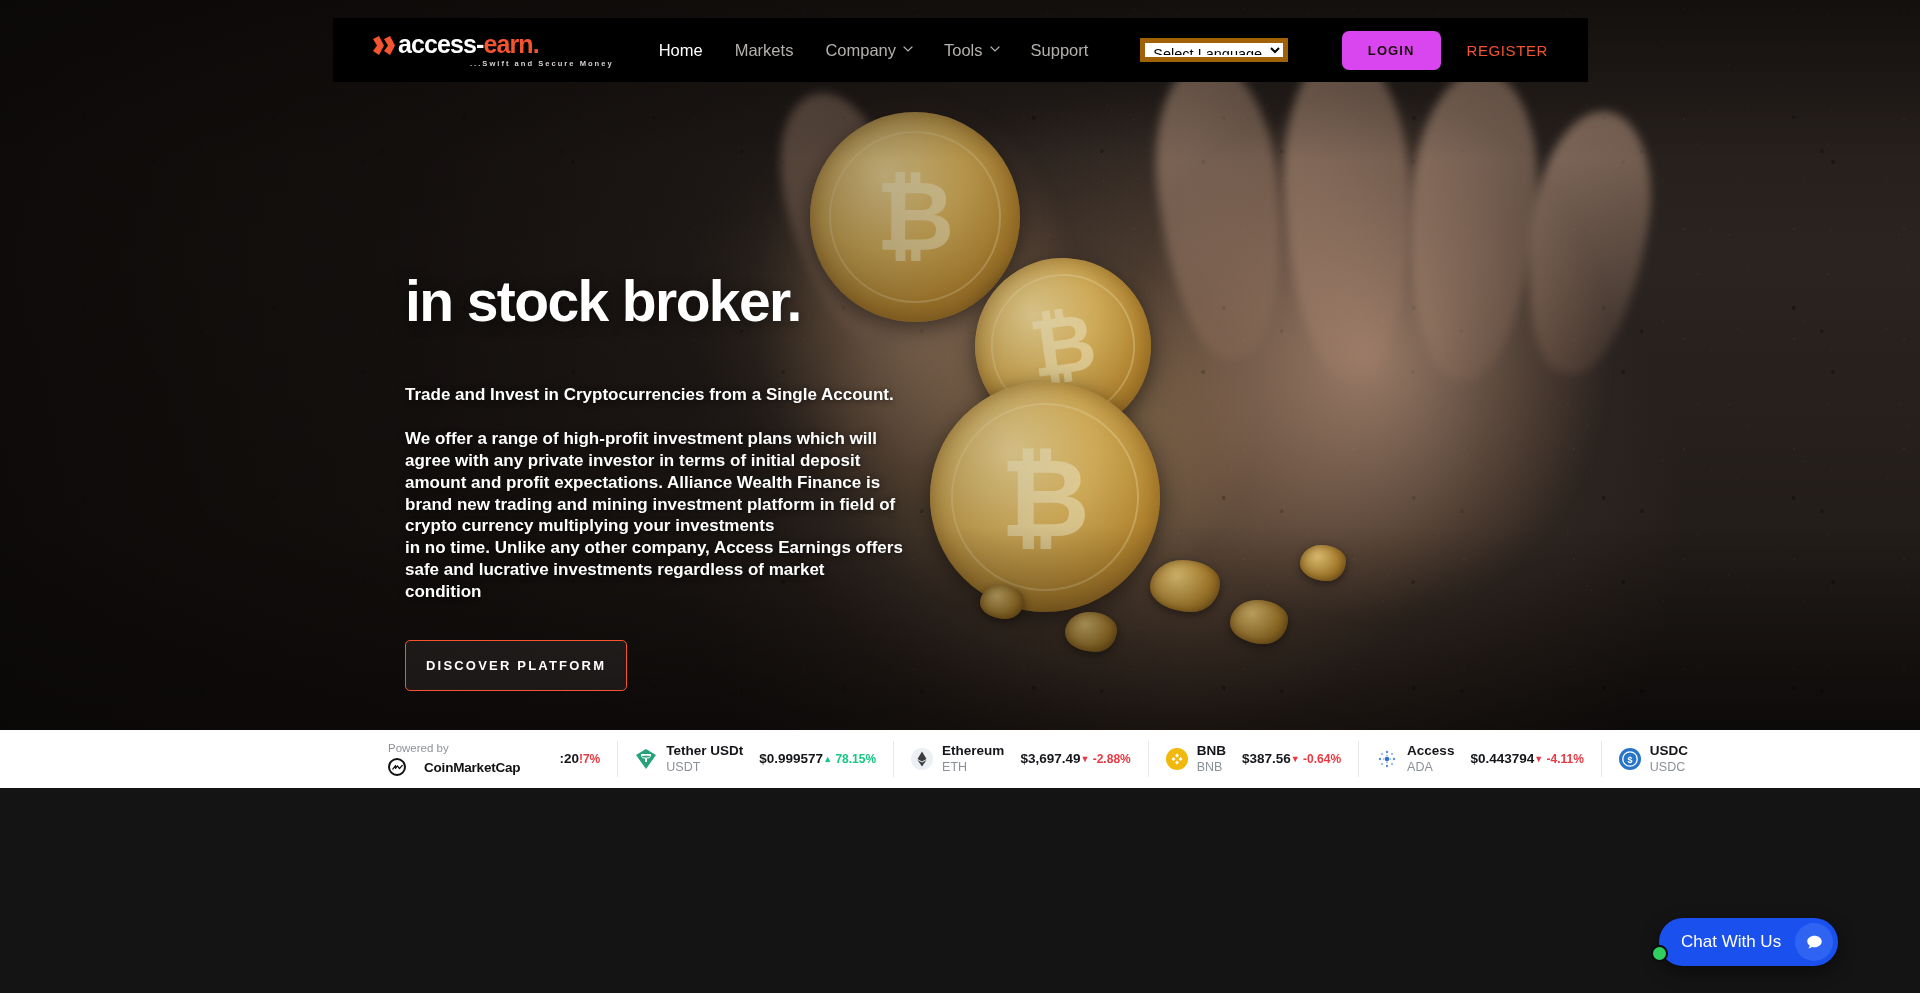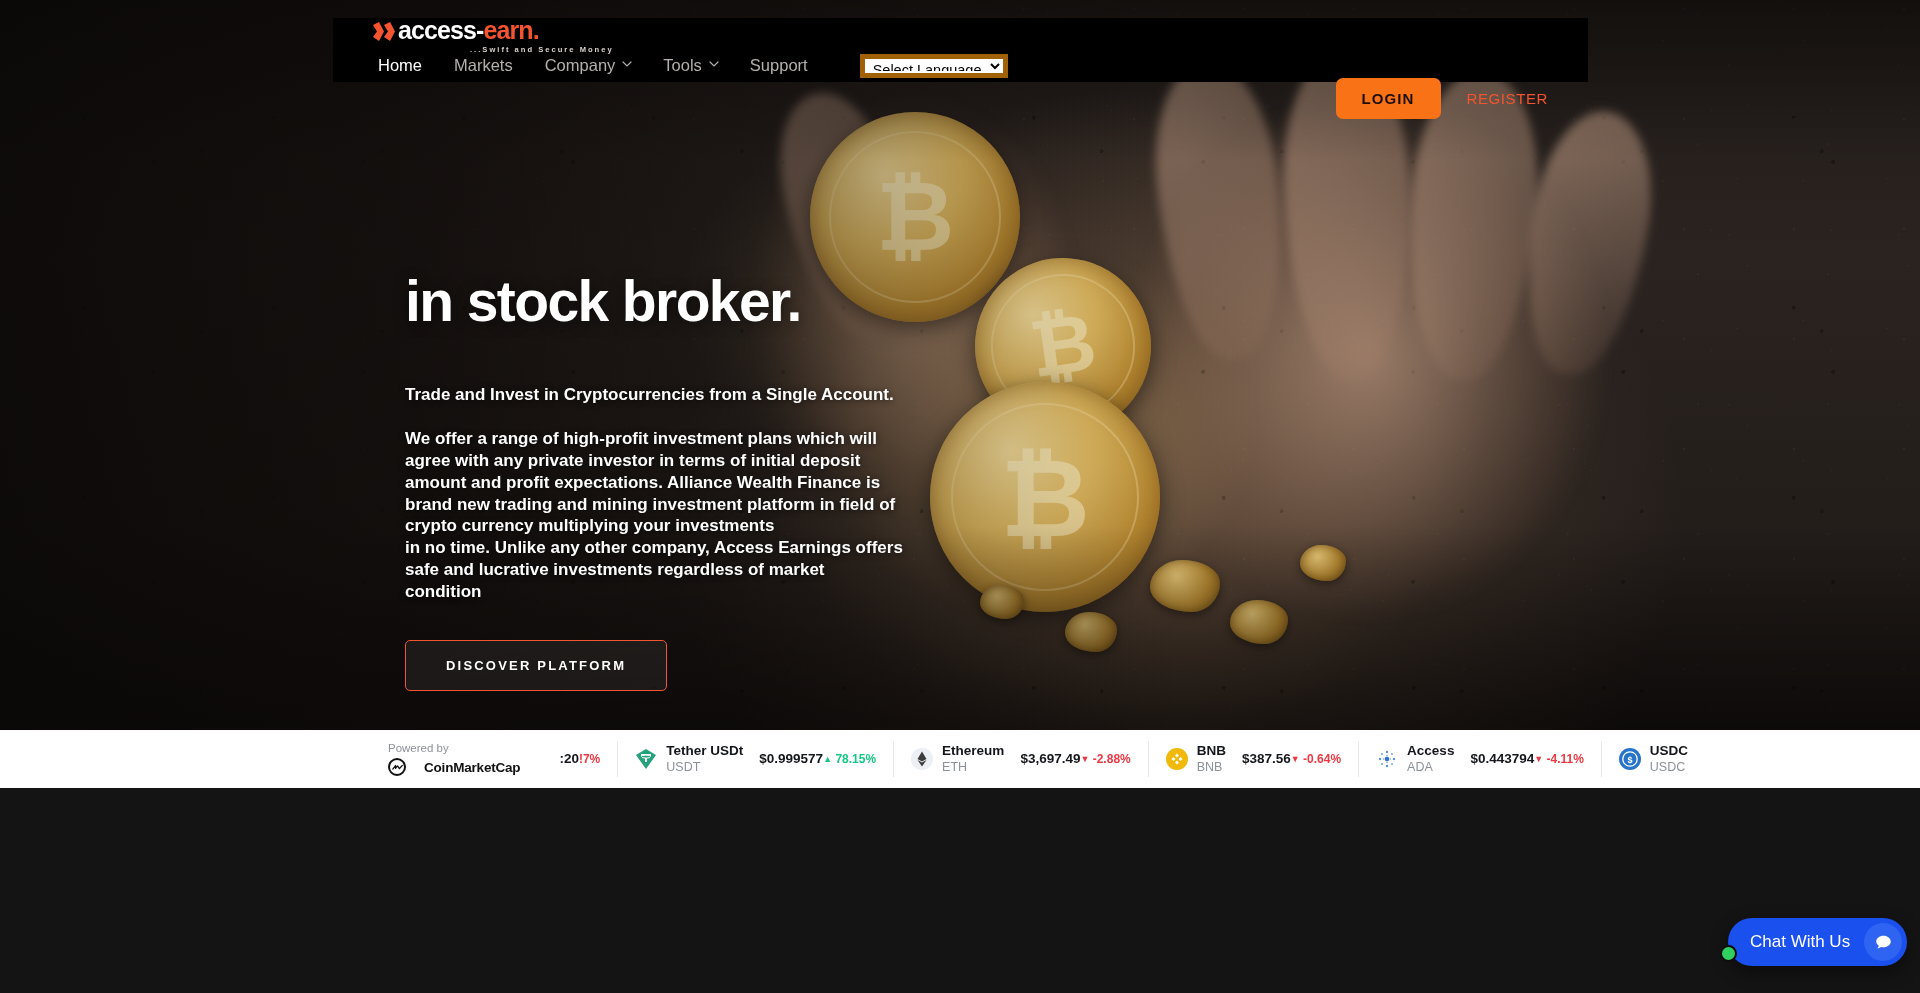--- a/index.html
+++ b/index.html
@@ -84,21 +84,21 @@
   .hero-vignette {
     position: absolute; inset: 0;
     background:
       linear-gradient(90deg, rgba(10,8,7,.88) 0%, rgba(12,9,8,.72) 22%, rgba(12,9,8,.28) 45%, rgba(12,9,8,0) 62%),
       linear-gradient(180deg, rgba(0,0,0,.45) 0%, rgba(0,0,0,0) 22%, rgba(0,0,0,0) 72%, rgba(0,0,0,.5) 100%);
   }
 
   
   .nav {
     position: absolute; left: 333px; top: 18px; width: 1255px; height: 64px;
-    background: #000; display: flex; z-index: 30; flex-direction: column;
+    background: #000; display: flex; align-items: center; z-index: 30;
   }
   .logo { display: flex; flex-direction: column; margin-left: 40px; line-height: 1; }
   .logo-row { display: flex; align-items: center; }
   .logo-mark {
     width: 24px; height: 19px; margin-right: 1px; position: relative; top: 1px;
   }
   .logo-text { font-size: 25px; font-weight: 800; letter-spacing: -0.9px; color: #ffffff; }
   .logo-text .accent { color: #f4542f; }
   .logo-sub {
     font-size: 7.6px; color: #d8d2cf; letter-spacing: 2.0px; font-weight: 700;
@@ -112,22 +112,22 @@
   .nav-link.active { color: #ffffff; }
   .caret { display: inline-block; width: 9px; height: 9px; position: relative; top: -2px; }
   .caret svg { display: block; }
   .lang-select {
     margin-left: 20px; font-family: "Liberation Sans", sans-serif; font-size: 14.5px;
     background: #fff; color: #000; border: 5px solid #a16207; padding: 2px 4px;
     height: 24px; width: 148px;
   }
   .nav-right { margin-left: auto; display: flex; align-items: center; gap: 26px; margin-right: 40px; }
   .btn-login {
-    background: #f97316; color: #1c0f0b; border: none; border-radius: 7px;
-    font-size: 15px; font-weight: 700; letter-spacing: 1.1px;
+    background: #d946ef; color: #1c0f0b; border: none; border-radius: 7px;
+    font-size: 13px; font-weight: 700; letter-spacing: 1.1px;
     padding: 12px 26px; cursor: pointer; font-family: "Liberation Sans", sans-serif;
   }
   .btn-register {
     background: none; border: none; color: #f4542f; font-size: 15px;
     letter-spacing: 0.6px; cursor: pointer; font-family: "Liberation Sans", sans-serif;
   }
 
   
   .hero-content { position: absolute; left: 405px; top: 206px; width: 510px; z-index: 20; }
   .hero-title {
@@ -136,21 +136,21 @@
   }
   .hero-lead {
     color: #fff; font-size: 17px; font-weight: 700; line-height: 1.28;
     margin-top: 50px; text-shadow: 0 1px 6px rgba(0,0,0,.7); max-width: 500px;
   }
   .hero-body {
     color: #fff; font-size: 17px; font-weight: 700; line-height: 1.28;
     margin-top: 23px; text-shadow: 0 1px 6px rgba(0,0,0,.7); max-width: 500px;
   }
   .btn-discover {
-    display: inline-block; margin-top: 38px; padding: 17px 40px;
+    display: inline-block; margin-top: 38px; padding: 17px 20px;
     border: 1.6px solid #f4542f; border-radius: 5px; background: rgba(255,255,255,0.06);
     color: #fff; font-size: 13px; font-weight: 600; letter-spacing: 2.2px;
     cursor: pointer; font-family: "Liberation Sans", sans-serif;
   }
 
   
   .ticker {
     position: absolute; left: 0; top: 730px; width: 1920px; height: 58px;
     background: #fff; display: flex; align-items: center; overflow: hidden; z-index: 25;
   }
@@ -200,21 +200,21 @@
     position: absolute; left: 1378px; top: 922px;
     padding: 16px 26px; border: 1.6px solid #f4542f; border-radius: 6px;
     background: transparent; color: #fff; font-size: 13px; font-weight: 600;
     letter-spacing: 2px; cursor: pointer; display: flex; align-items: center; gap: 14px;
     font-family: "Liberation Sans", sans-serif;
   }
   .btn-findout .chev { font-size: 14px; font-weight: 700; }
 
   
   .chat {
-    position: absolute; left: 1728px; top: 918px; height: 48px;
+    position: absolute; left: 1659px; top: 918px; height: 48px;
     background: #1a50ee; border-radius: 26px; display: flex; align-items: center;
     padding: 0 5px 0 22px; gap: 14px; cursor: pointer; z-index: 50;
     box-shadow: 0 6px 18px rgba(0,0,0,.45);
   }
   .chat-label { color: #fff; font-size: 17px; white-space: nowrap; }
   .chat-bubble {
     width: 38px; height: 38px; border-radius: 50%; background: #2f63f2;
     display: flex; align-items: center; justify-content: center; flex: none;
   }
   .chat-dot {

